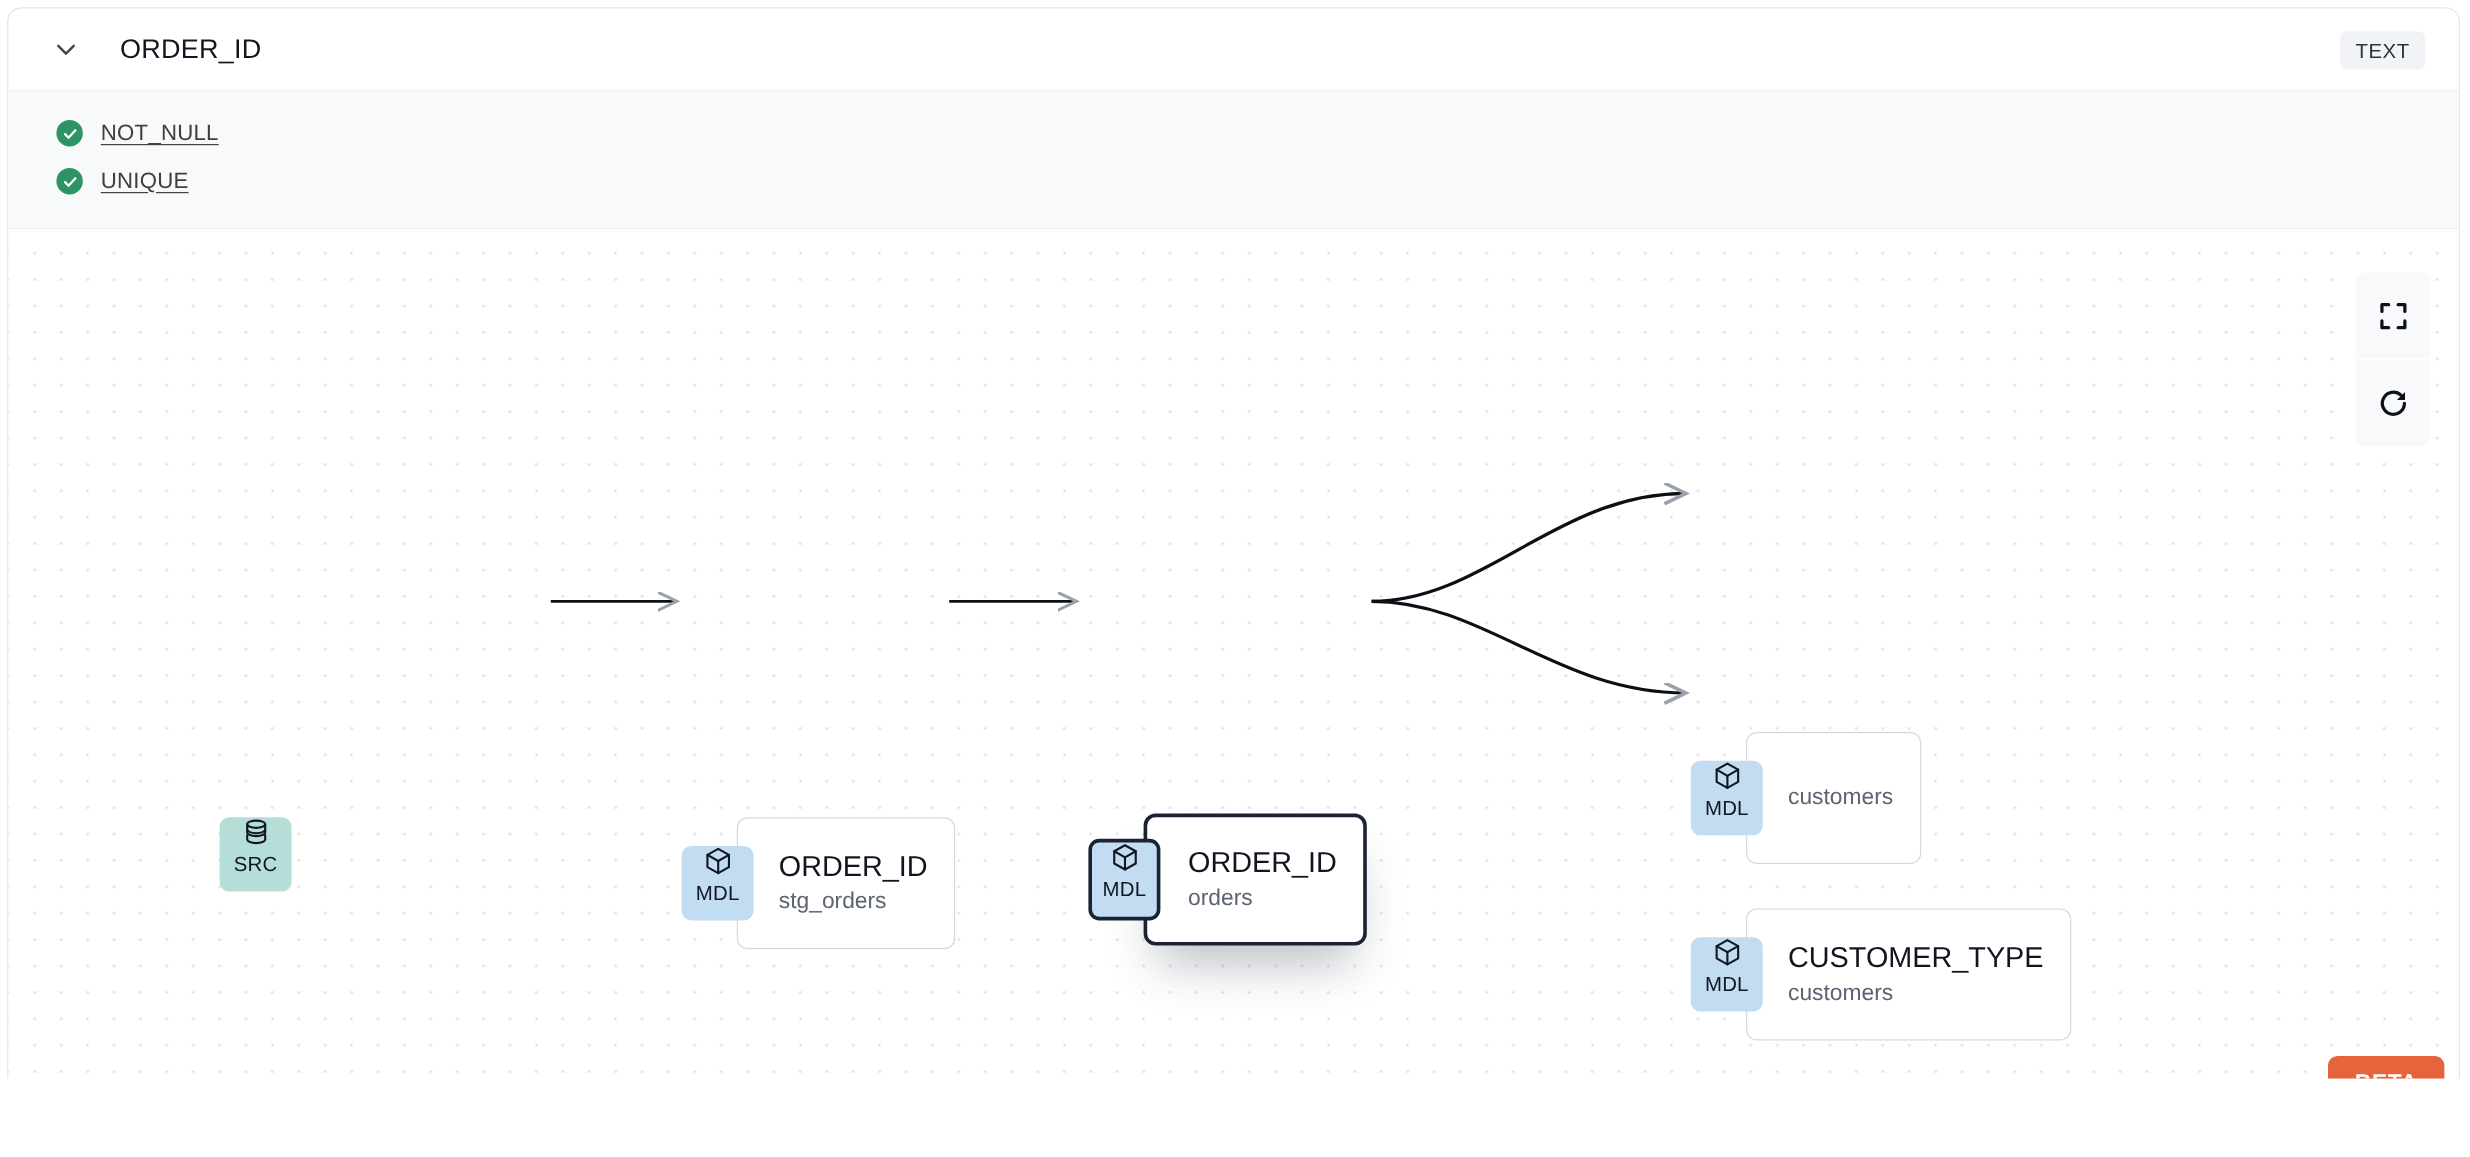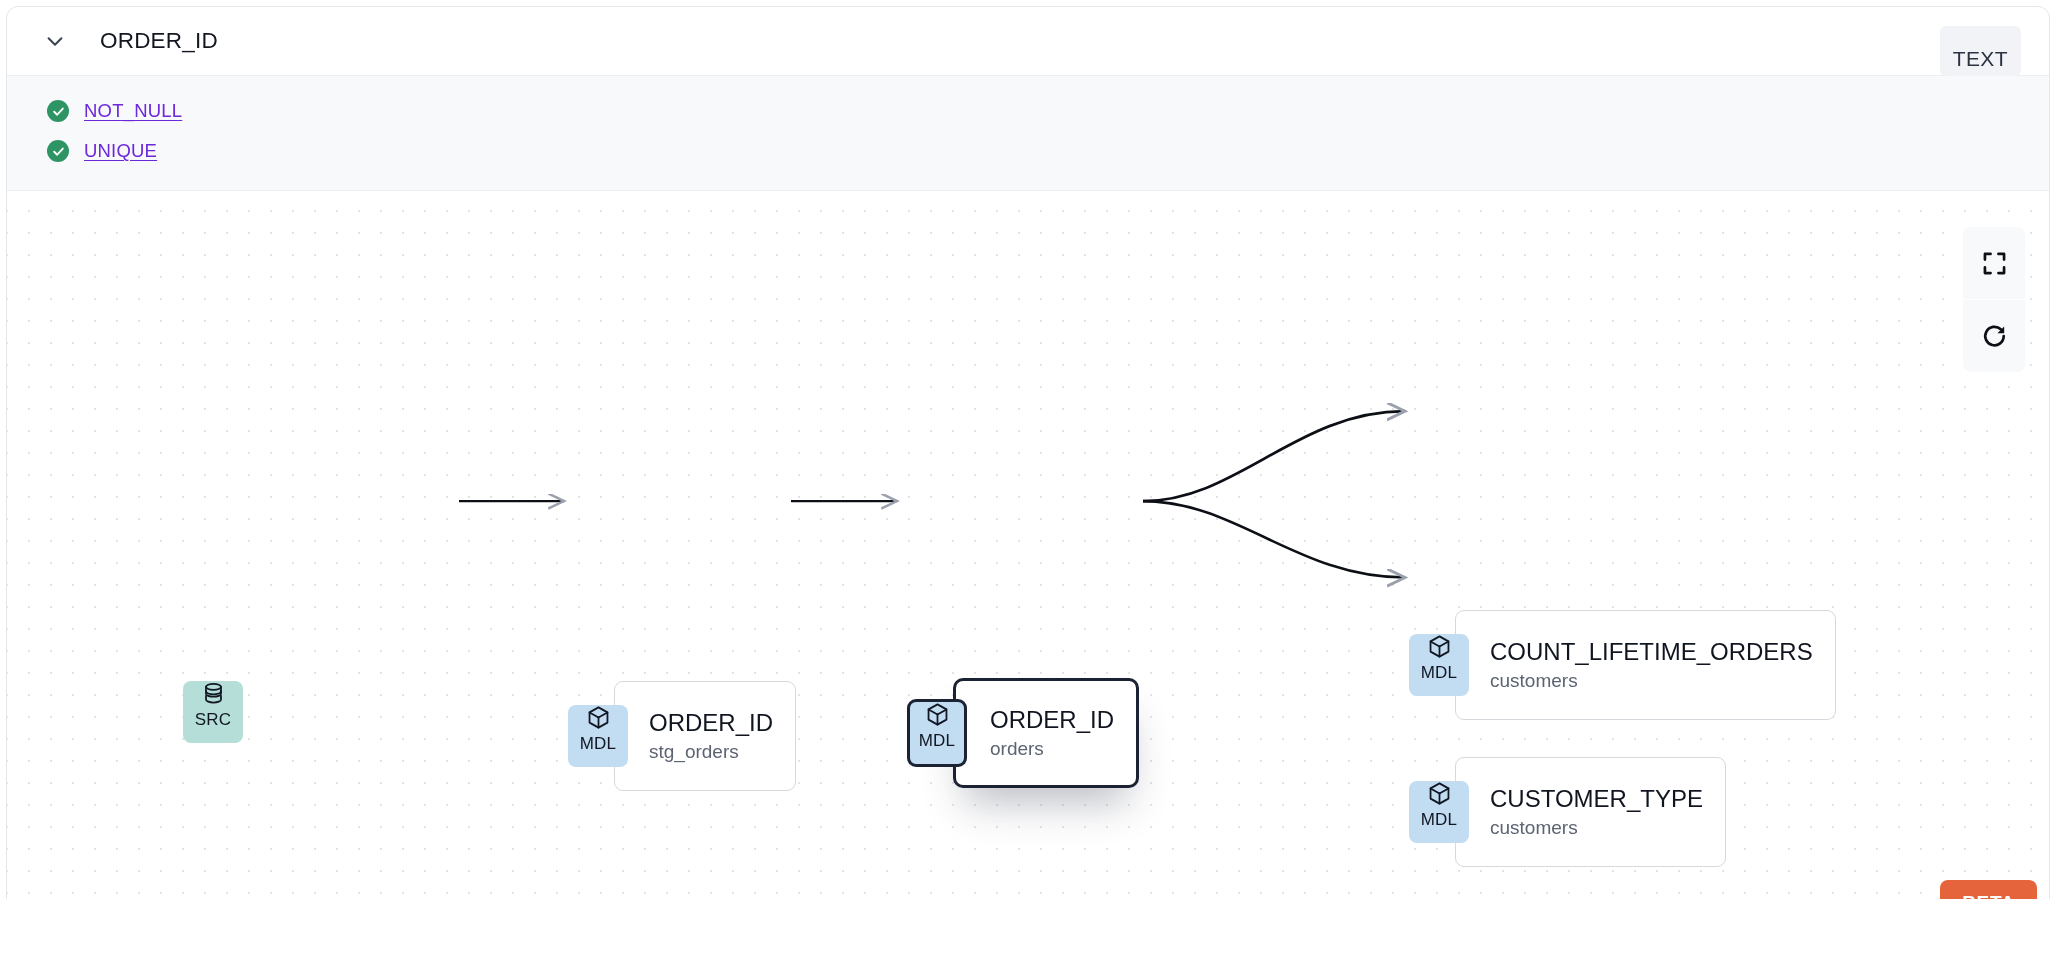--- a/index.html
+++ b/index.html
@@ -59,23 +59,23 @@
     color: #131720;
     font-weight: 400;
     white-space: nowrap;
   }
   .type-badge {
     position: absolute;
     right: 28px;
     top: 19px;
     background: #f1f3f6;
     color: #2b3240;
-    font-size: 21px;
+    font-size: 17px;
     letter-spacing: 0.4px;
-    padding: 22px 13px 7px 13px;
+    padding: 8px 13px 7px 13px;
     border-radius: 6px;
     line-height: 1;
   }
 
   
   .description {
     flex: 0 0 auto;
     padding: 0 34px 26px 34px;
     font-size: 21px;
     color: #6b7280;
@@ -104,21 +104,21 @@
     border-radius: 50%;
     background: #2e9464;
     display: flex;
     align-items: center;
     justify-content: center;
   }
   .check-icon svg { display: block; }
   .test-link {
     margin-left: 15px;
     font-size: 18.5px;
-    color: #6d28d9;
+    color: #404040;
     text-decoration: underline;
     text-underline-offset: 3px;
     letter-spacing: 0.2px;
     line-height: 1;
   }
 
   
   .canvas {
     position: relative;
     flex: 1 1 auto;
@@ -351,21 +351,20 @@
           <span class="glyph">
             <svg width="25" height="25" viewBox="0 0 24 24" fill="none" stroke="#111723" stroke-width="1.7" stroke-linecap="round" stroke-linejoin="round">
               <path d="M12,2.3 L20.6,7.1 L20.6,16.9 L12,21.7 L3.4,16.9 L3.4,7.1 Z"></path>
               <path d="M3.4,7.1 L12,12 L20.6,7.1"></path>
               <path d="M12,12 L12,21.7"></path>
             </svg>
           </span>
           <span class="badge-text">MDL</span>
         </div>
         <div class="node-body">
-          <div class="node-name">COUNT_LIFETIME_ORDERS</div>
           <div class="node-sub">customers</div>
         </div>
       </div>
 
       <div class="node" style="left:1402px; top:566px;">
         <div class="node-badge badge-mdl">
           <span class="glyph">
             <svg width="25" height="25" viewBox="0 0 24 24" fill="none" stroke="#111723" stroke-width="1.7" stroke-linecap="round" stroke-linejoin="round">
               <path d="M12,2.3 L20.6,7.1 L20.6,16.9 L12,21.7 L3.4,16.9 L3.4,7.1 Z"></path>
               <path d="M3.4,7.1 L12,12 L20.6,7.1"></path>

